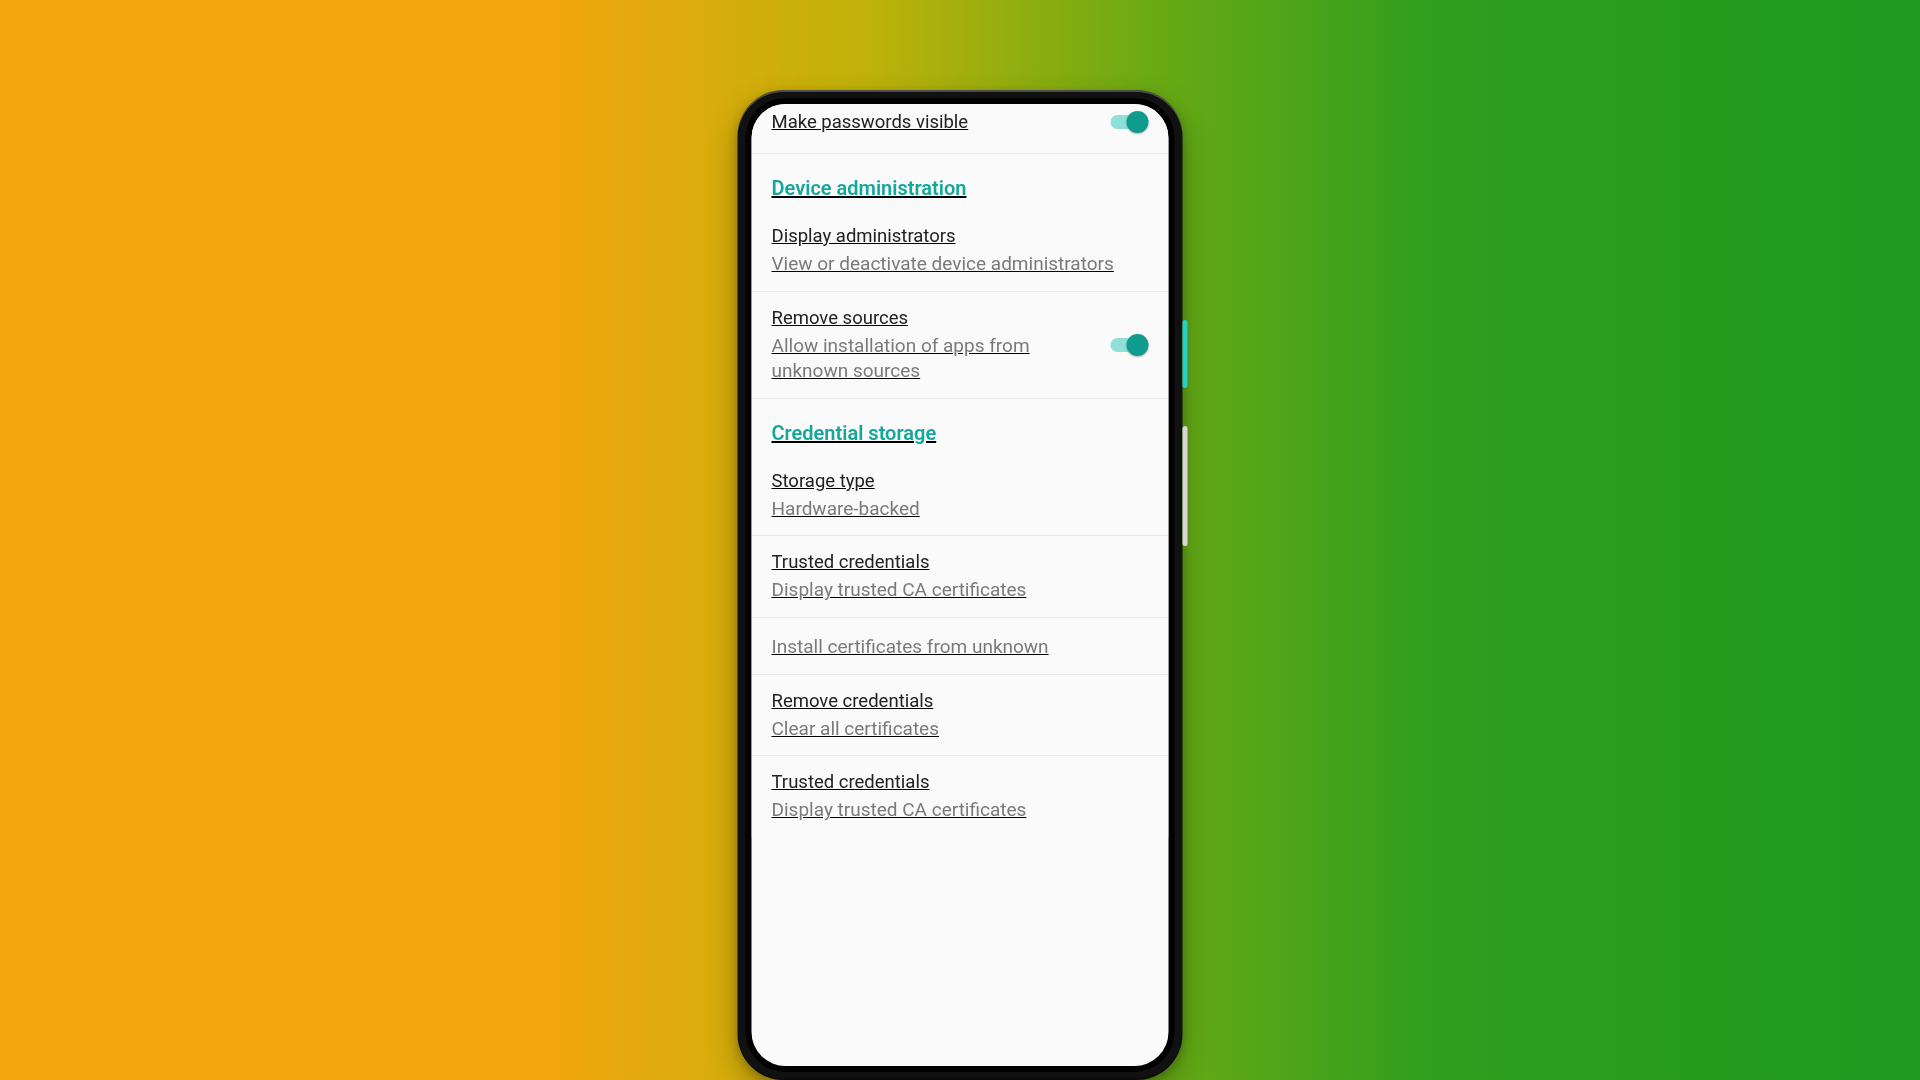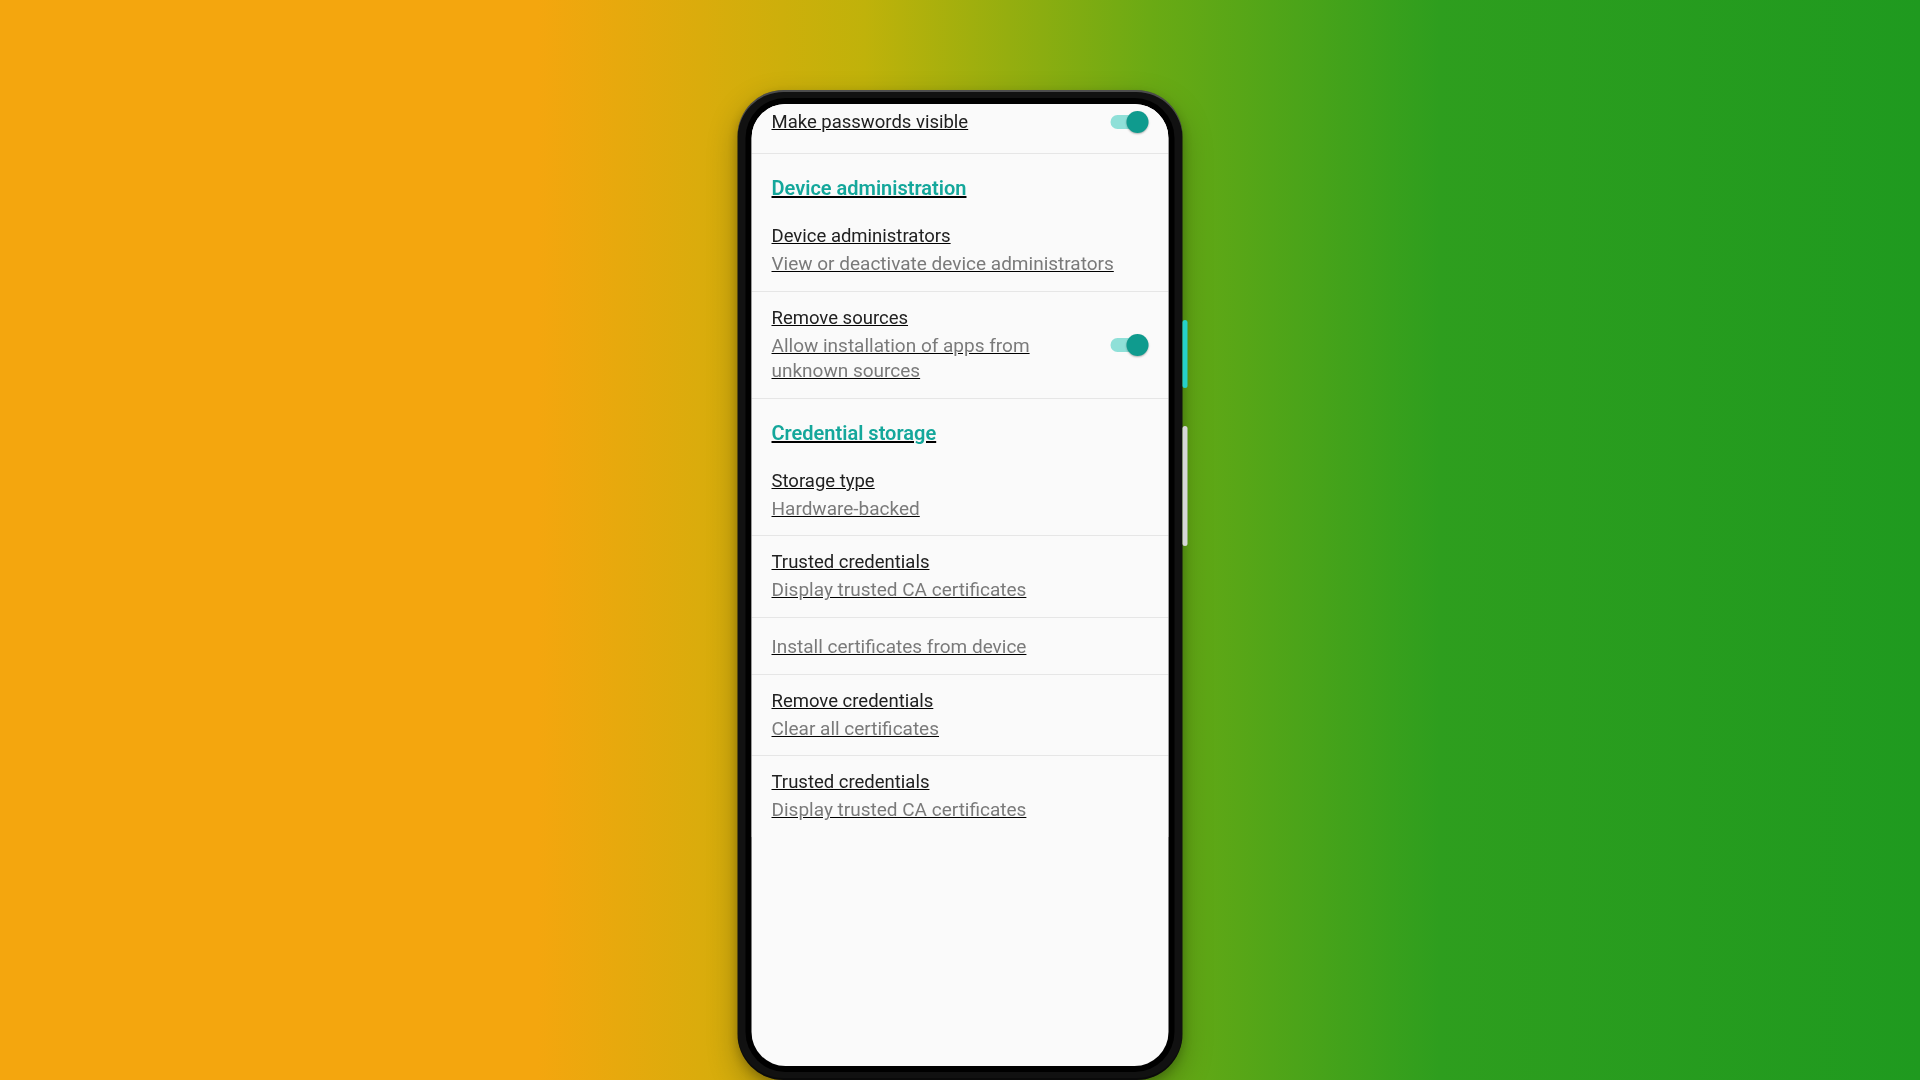--- a/index.html
+++ b/index.html
@@ -146,21 +146,21 @@
             <div class="toggle">
               <div class="track"></div>
               <div class="thumb"></div>
             </div>
           </div>
 
           <div class="section-header">Device administration</div>
 
           <div class="row">
             <div class="text">
-              <div class="title">Device administrators</div>
+              <div class="title">Display administrators</div>
               <div class="sub">View or deactivate device administrators</div>
             </div>
           </div>
 
           <div class="row">
             <div class="text">
               <div class="title">Remove sources</div>
               <div class="sub">Allow installation of apps from unknown sources</div>
             </div>
             <div class="toggle">
@@ -180,21 +180,21 @@
 
           <div class="row">
             <div class="text">
               <div class="title">Trusted credentials</div>
               <div class="sub">Display trusted CA certificates</div>
             </div>
           </div>
 
           <div class="row">
             <div class="text">
-              <div class="sub">Install certificates from device</div>
+              <div class="sub">Install certificates from unknown</div>
             </div>
           </div>
 
           <div class="row">
             <div class="text">
               <div class="title">Remove credentials</div>
               <div class="sub">Clear all certificates</div>
             </div>
           </div>
 

